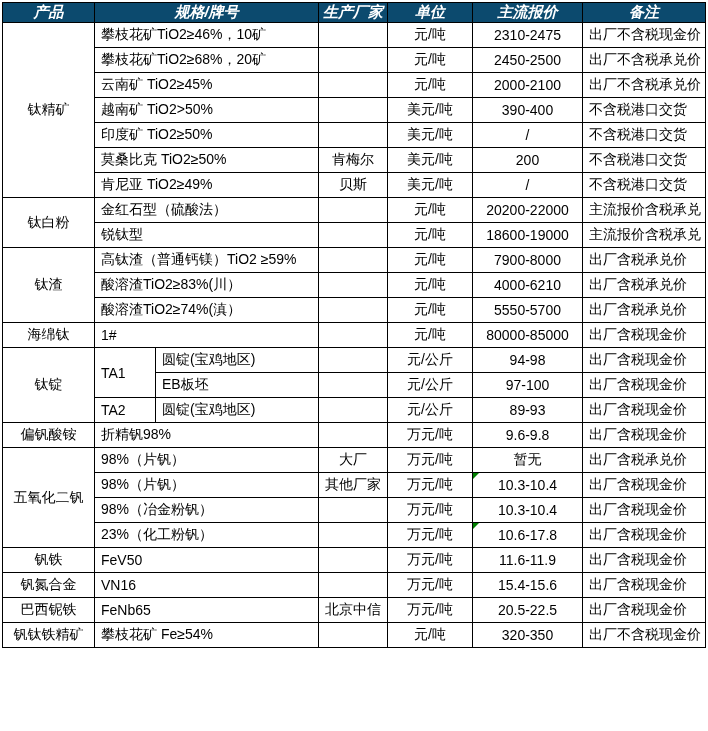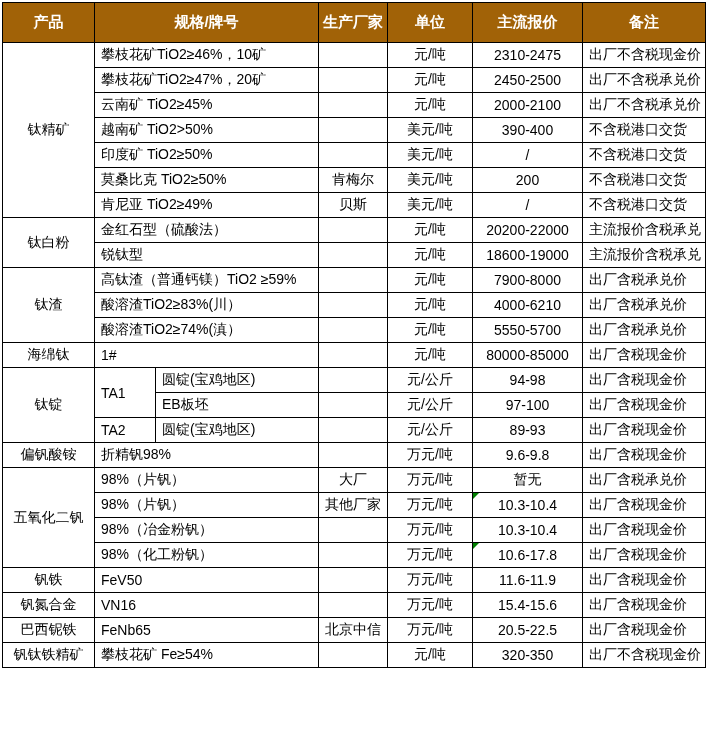--- a/index.html
+++ b/index.html
@@ -17,26 +17,27 @@
     font-size:14px;
     height:25px;
     padding:0 2px;
     overflow:hidden;
     white-space:nowrap;
     vertical-align:middle;
     position:relative;
     box-sizing:border-box;
   }
   th{
-    background:#a16207;
+    background:#0c4a6e;
     color:#fff;
     font-weight:bold;
     font-size:15px;
     text-align:center;
-    height:40px;
+    height:20px;
+    font-style:italic;
   }
   .c{text-align:center;}
   .l{text-align:left;padding-left:6px;}
   .marker{
     position:absolute;top:0;left:0;width:0;height:0;
     border-top:6px solid #008000;
     border-right:6px solid transparent;
   }
 </style>
 </head>
@@ -66,21 +67,21 @@
   <tbody>
     <tr>
       <td rowspan="7" class="c">钛精矿</td>
       <td colspan="2" class="l">攀枝花矿TiO2≥46%，10矿</td>
       <td class="c"></td>
       <td class="c">元/吨</td>
       <td class="c">2310-2475</td>
       <td class="l">出厂不含税现金价</td>
     </tr>
     <tr>
-      <td colspan="2" class="l">攀枝花矿TiO2≥47%，20矿</td>
+      <td colspan="2" class="l">攀枝花矿TiO2≥68%，20矿</td>
       <td class="c"></td>
       <td class="c">元/吨</td>
       <td class="c">2450-2500</td>
       <td class="l">出厂不含税承兑价</td>
     </tr>
     <tr>
       <td colspan="2" class="l">云南矿 TiO2≥45%</td>
       <td class="c"></td>
       <td class="c">元/吨</td>
       <td class="c">2000-2100</td>
@@ -207,21 +208,21 @@
       <td class="l">出厂含税现金价</td>
     </tr>
     <tr>
       <td colspan="2" class="l">98%（冶金粉钒）</td>
       <td class="c"></td>
       <td class="c">万元/吨</td>
       <td class="c">10.3-10.4</td>
       <td class="l">出厂含税现金价</td>
     </tr>
     <tr>
-      <td colspan="2" class="l">98%（化工粉钒）</td>
+      <td colspan="2" class="l">23%（化工粉钒）</td>
       <td class="c"></td>
       <td class="c">万元/吨</td>
       <td class="c"><span class="marker"></span><span>10.6-17.8</span></td>
       <td class="l">出厂含税现金价</td>
     </tr>
     <tr>
       <td class="c">钒铁</td>
       <td colspan="2" class="l">FeV50</td>
       <td class="c"></td>
       <td class="c">万元/吨</td>

